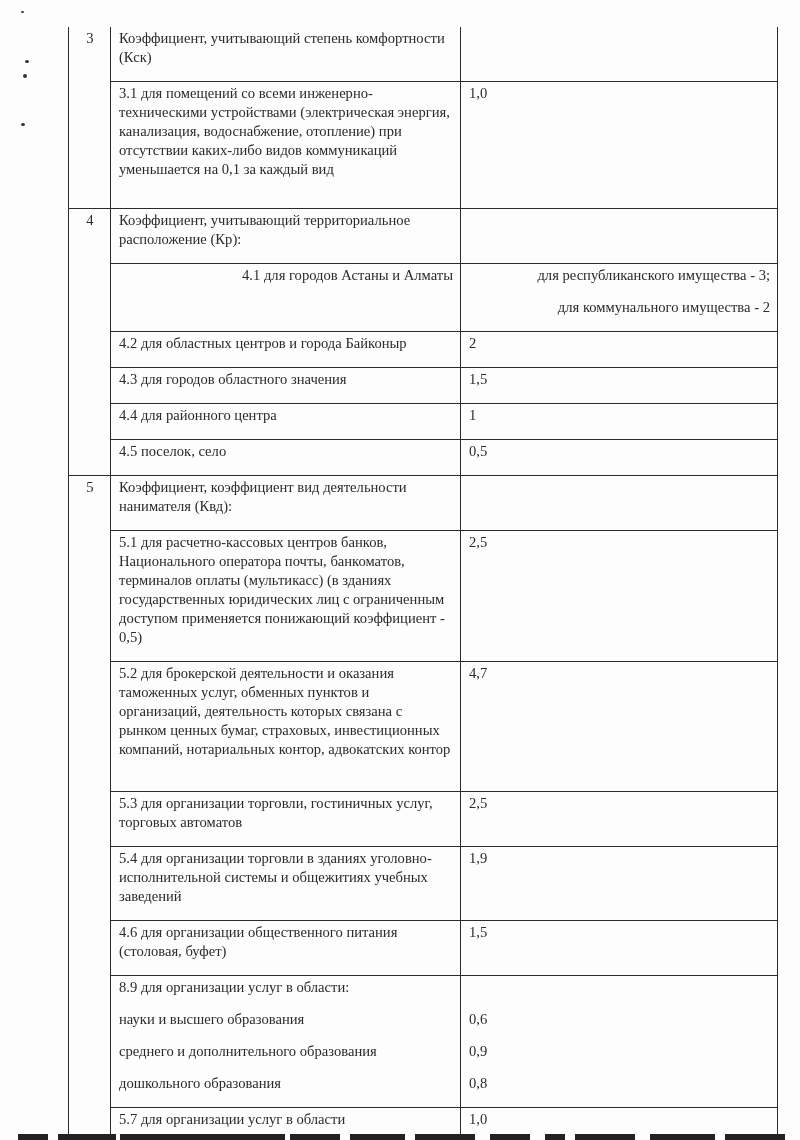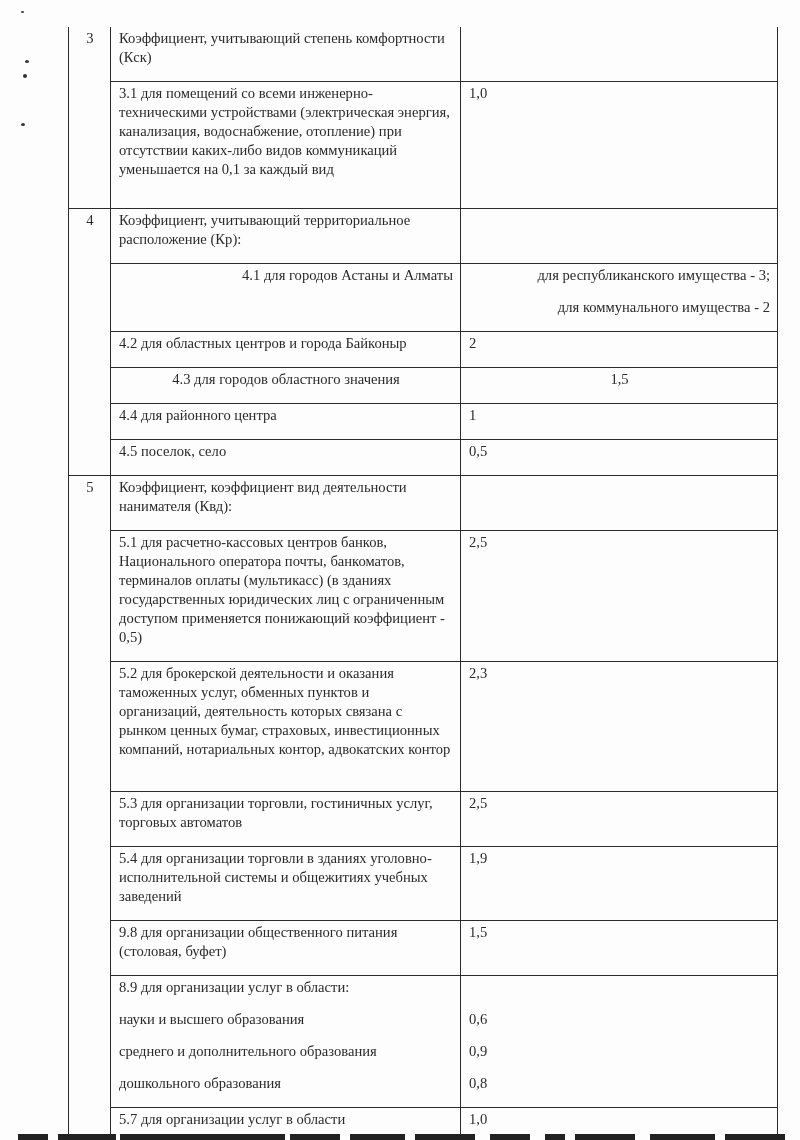--- a/index.html
+++ b/index.html
@@ -71,21 +71,21 @@
       <td>4.1 для городов Астаны и Алматы</td>
       <td style="">
         <span class="sub-line">для республиканского имущества - 3;</span>
         <span class="sub-line">для коммунального имущества - 2</span>
       </td>
     </tr>
     <tr style="height:33px;">
       <td>4.2 для областных центров и города Байконыр</td>
       <td>2</td>
     </tr>
-    <tr style="height:34px;text-align:center;">
+    <tr style="height:34px;">
       <td>4.3 для городов областного значения</td>
       <td>1,5</td>
     </tr>
     <tr style="height:34px;">
       <td>4.4 для районного центра</td>
       <td>1</td>
     </tr>
     <tr style="height:34px;">
       <td>4.5 поселок, село</td>
       <td>0,5</td>
@@ -95,32 +95,32 @@
       <td class="num" rowspan="8">5</td>
       <td>Коэффициент, коэффициент вид деятельности нанимателя (Квд):</td>
       <td></td>
     </tr>
     <tr style="height:127px;margin-top:44px;">
       <td>5.1 для расчетно-кассовых центров банков, Национального оператора почты, банкоматов, терминалов оплаты (мультикасс) (в зданиях государственных юридических лиц с ограниченным доступом применяется понижающий коэффициент - 0,5)</td>
       <td>2,5</td>
     </tr>
     <tr style="height:130px;">
       <td>5.2 для брокерской деятельности и оказания таможенных услуг, обменных пунктов и организаций, деятельность которых связана с рынком ценных бумаг, страховых, инвестиционных компаний, нотариальных контор, адвокатских контор</td>
-      <td>2,3</td>
+      <td>4,7</td>
     </tr>
     <tr style="height:52px;">
       <td>5.3 для организации торговли, гостиничных услуг, торговых автоматов</td>
       <td>2,5</td>
     </tr>
     <tr style="height:70px;">
       <td>5.4 для организации торговли в зданиях уголовно-исполнительной системы и общежитиях учебных заведений</td>
       <td>1,9</td>
     </tr>
     <tr style="height:52px;">
-      <td>9.8 для организации общественного питания (столовая, буфет)</td>
+      <td>4.6 для организации общественного питания (столовая, буфет)</td>
       <td>1,5</td>
     </tr>
     <tr class="multi" style="height:132px;">
       <td>
         <span class="sub-line">8.9 для организации услуг в области:</span>
         <span class="sub-line">науки и высшего образования</span>
         <span class="sub-line">среднего и дополнительного образования</span>
         <span class="sub-line">дошкольного образования</span>
       </td>
       <td>

